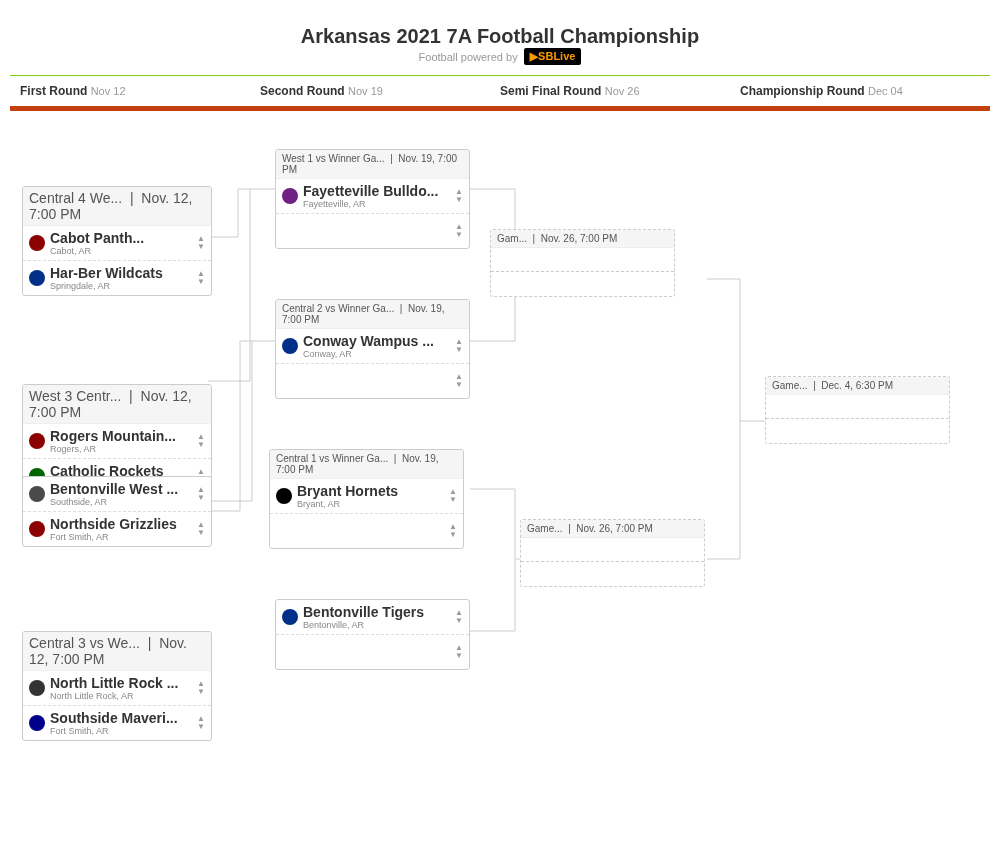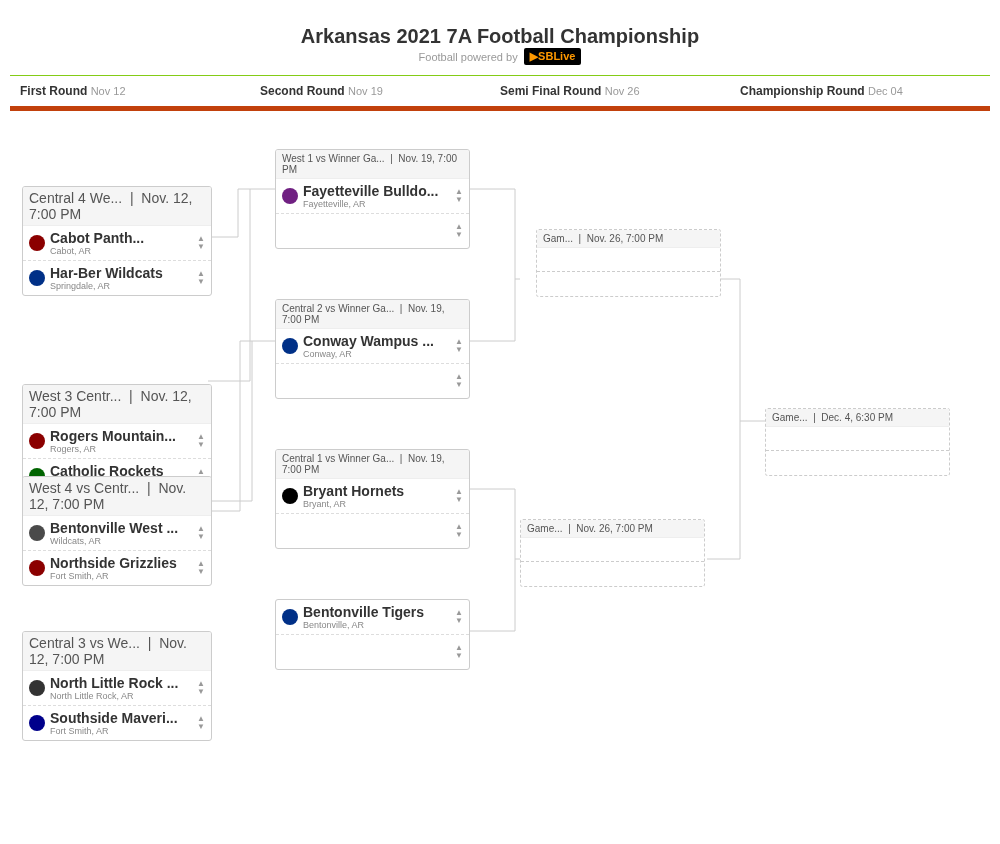--- a/index.html
+++ b/index.html
@@ -89,21 +89,20 @@
       background: #f5f5f5;
       border-bottom: 1px solid #eee;
     }
 
     .champ-box {
       border: 1px dashed #ccc;
       border-radius: 3px;
       background: #fff;
       width: 185px;
       min-height: 65px;
-      margin-top: 32px;
     }
     .champ-header {
       font-size: 10px;
       color: #555;
       padding: 3px 6px;
       background: #f5f5f5;
       border-bottom: 1px solid #eee;
     }
 
     
@@ -288,30 +287,25 @@
           <div class="seed-arrows">
             <span>▲</span>
               <span>▼</span>
           </div>
         </div>
       </div>
     </div>
 
     <div style="position:absolute; left:12px; top:365px;">
       <div class="matchup-box">
-        <div class="matchup-header">
-          <span>West 4 vs Centr...</span>
-          &nbsp;|&nbsp;
-          <span>Nov. 12, 7:00 PM</span>
-        </div>
         <div class="team-row">
           <div class="team-icon-img icon-bentonville-west"></div>
           <div class="team-info">
             <div class="team-name">Bentonville West ...</div>
-            <div class="team-city">Wildcats, AR</div>
+            <div class="team-city">Southside, AR</div>
           </div>
           <div class="seed-arrows">
             <span>▲</span>
               <span>▼</span>
           </div>
         </div>
         <div class="team-row">
           <div class="team-icon-img icon-northside"></div>
           <div class="team-info">
             <div class="team-name">Northside Grizzlies</div>
@@ -414,21 +408,21 @@
             <div class="team-city">&nbsp;</div>
           </div>
           <div class="seed-arrows">
             <span>▲</span>
               <span>▼</span>
           </div>
         </div>
       </div>
     </div>
 
-    <div style="position:absolute; left:265px; top:338px;">
+    <div style="position:absolute; left:259px; top:338px;">
       <div class="matchup-box-lg">
         <div class="matchup-header">
           <span>Central 1 vs Winner Ga...</span>
           &nbsp;|&nbsp;
           <span>Nov. 19, 7:00 PM</span>
         </div>
         <div class="team-row">
           <div class="team-icon-img icon-bryant"></div>
           <div class="team-info">
             <div class="team-name">Bryant Hornets</div>
@@ -473,21 +467,21 @@
             <div class="team-city">&nbsp;</div>
           </div>
           <div class="seed-arrows">
             <span>▲</span>
               <span>▼</span>
           </div>
         </div>
       </div>
     </div>
 
-    <div style="position:absolute; left:526px; top:118px;">
+    <div style="position:absolute; left:480px; top:118px;">
       <div class="result-box">
         <div class="result-header">
           <span>Gam...</span>
           &nbsp;|&nbsp;
           <span>Nov. 26, 7:00 PM</span>
         </div>
         <div style="border-bottom: 1px dashed #ccc; min-height: 22px; margin: 2px 0;"></div>
         <div style="min-height: 22px;"></div>
       </div>
     </div>

